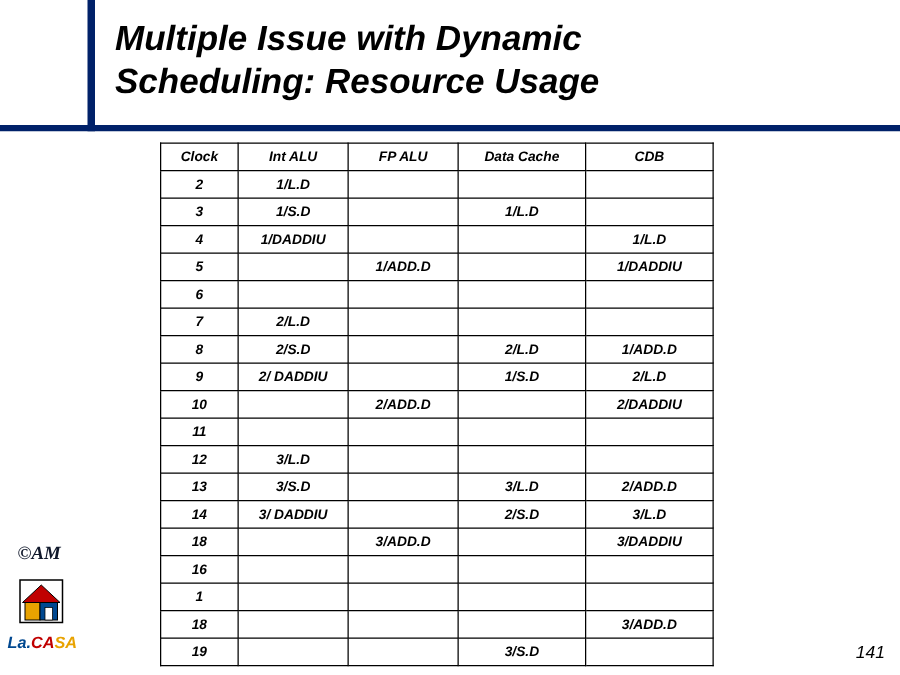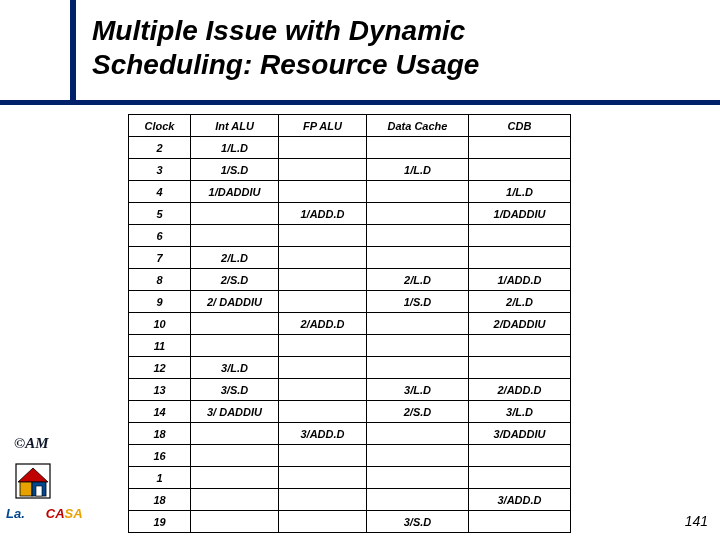--- a/index.html
+++ b/index.html
@@ -15,21 +15,21 @@
   col.c1 { width: 62px; }
   col.c2 { width: 88px; }
   col.c3 { width: 88px; }
   col.c4 { width: 102px; }
   col.c5 { width: 102px; }
   .logo1 { position: absolute; left: 14px; top: 435px; font-size: 15px; font-weight: bold; color: #0f172a; font-family: "Times New Roman", serif; }
   .logo2 { position: absolute; left: 12px; top: 460px; width: 42px; height: 42px; }
   .logo2 svg { width: 42px; height: 42px; }
   .logo3 { position: absolute; left: 6px; top: 506px; font-size: 13px; font-weight: bold; font-family: Arial, sans-serif; }
   .logo3 .la { color: #004890; }
-  .logo3 .ca { color: #c00000; margin-left: 21px; }
+  .logo3 .ca { color: #c00000; }
   .logo3 .sa { color: #e8a200; text-align: right; }
   .pagenum { position: absolute; right: 12px; top: 513px; font-size: 14px; color: #000; }
 </style>
 </head>
 <body>
 
 <div class="slide">
   <div class="accent-v"></div>
   <div class="accent-h"></div>
 

